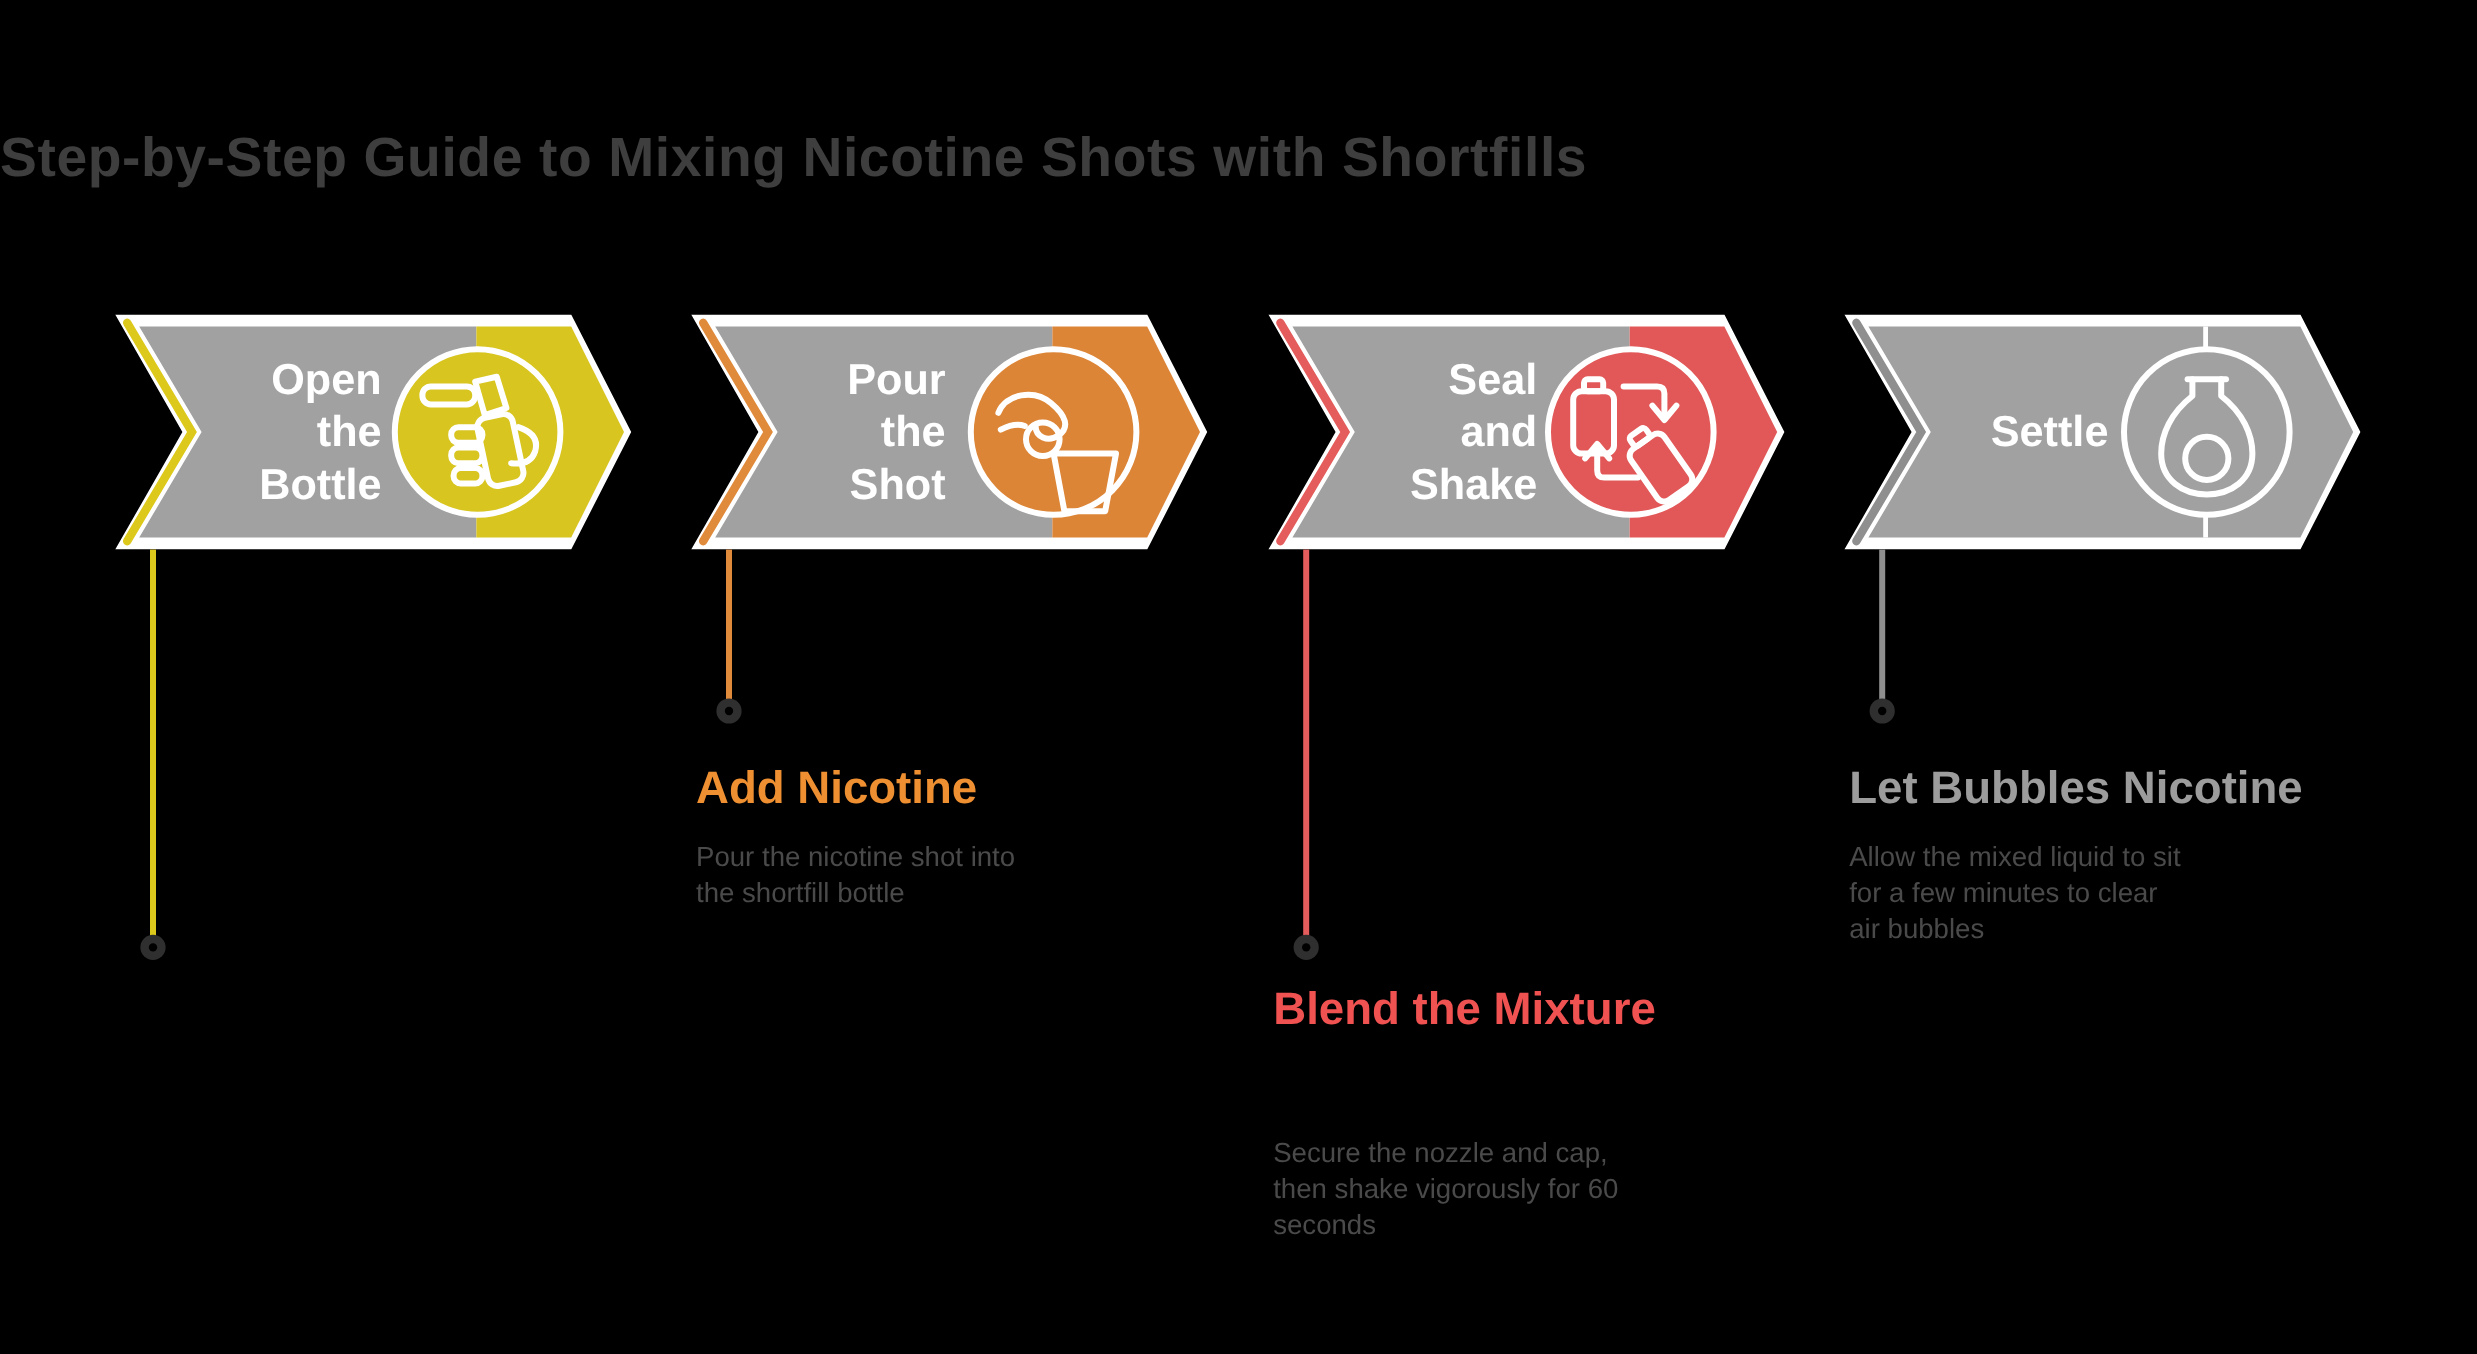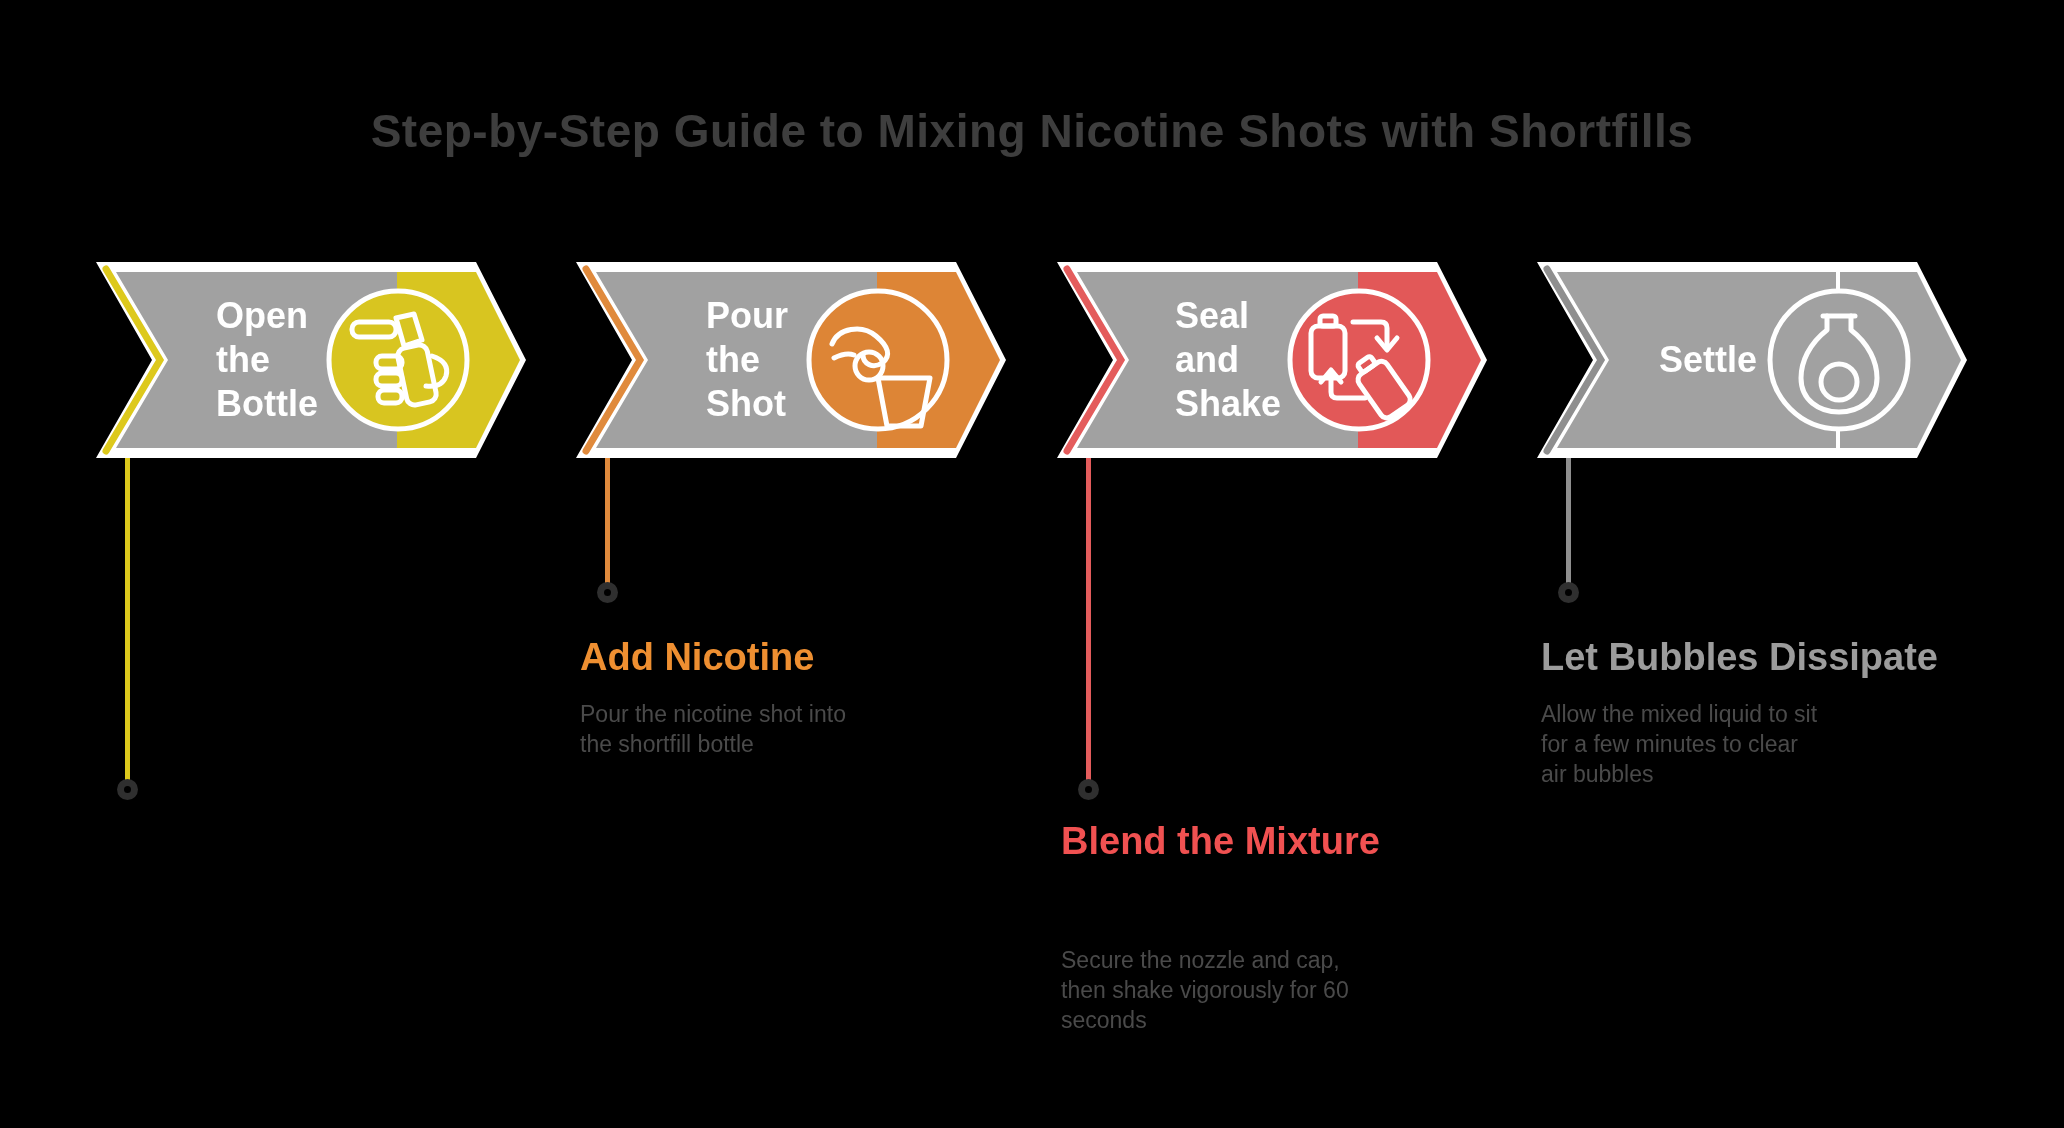--- a/index.html
+++ b/index.html
@@ -3,29 +3,29 @@
 <meta charset="utf-8">
 <style>
   html,body{margin:0;padding:0;}
   body{
     width:2064px;height:1128px;position:relative;overflow:hidden;
     background:#000;
     font-family:"Liberation Sans", sans-serif;
   }
   .title{
     position:absolute;top:104px;left:0;width:2064px;
-    text-align:center;font-size:46px;font-weight:bold;letter-spacing:.5px;
+    font-size:46px;font-weight:bold;letter-spacing:.5px;
     color:var(--title-color,#3e3e3e);
   }
   .step{position:absolute;top:0;width:440px;height:1128px;}
   .step-0{left:90px;} .step-1{left:570px;} .step-2{left:1051px;} .step-3{left:1531px;}
   .arrow-svg{position:absolute;top:262px;left:0;width:440px;height:196px;display:block;}
   .arrow-label{
     position:absolute;top:262px;left:58px;width:238px;height:196px;
-    display:flex;align-items:center;justify-content:center;text-align:left;
+    display:flex;align-items:center;justify-content:center;text-align:right;
     color:#fff;font-size:36px;font-weight:bold;line-height:1.22;
     white-space:pre-line;
   }
   .connector{position:absolute;left:35px;width:5px;background:var(--line);}
   .connector.long{top:458px;height:322px;}
   .connector.short{top:458px;height:125px;}
   .dot{position:absolute;left:27px;width:21px;height:21px;border-radius:50%;
        background:var(--dot-color,#2f2f2f);}
   .dot.long{top:779px;} .dot.short{top:582px;}
   .dot::after{content:"";position:absolute;left:7px;top:7px;width:7px;height:7px;
@@ -138,17 +138,17 @@
     <circle cx="308" cy="98" r="69" fill="var(--accent)" stroke="#fff" stroke-width="5"></circle>
     <g transform="translate(248,38)" class="icon-stroke">
       <path d="M44,16 L76,16"></path>
       <path d="M48,16 L48,30 C30,44 22,62 22,78 C22,100 40,112 60,112 C80,112 98,100 98,78 C98,62 90,44 72,30 L72,16"></path>
       <circle cx="60" cy="82" r="18"></circle>
     </g>
   </svg>
   <div class="arrow-label">Settle</div>
   <div class="connector short"></div>
   <div class="dot short"></div>
-  <div class="step-heading short">Let Bubbles Dissipate</div>
+  <div class="step-heading short">Let Bubbles Nicotine</div>
   <div class="step-body short">Allow the mixed liquid to sit
 for a few minutes to clear
 air bubbles</div>
 </div>
 
 </body></html>

